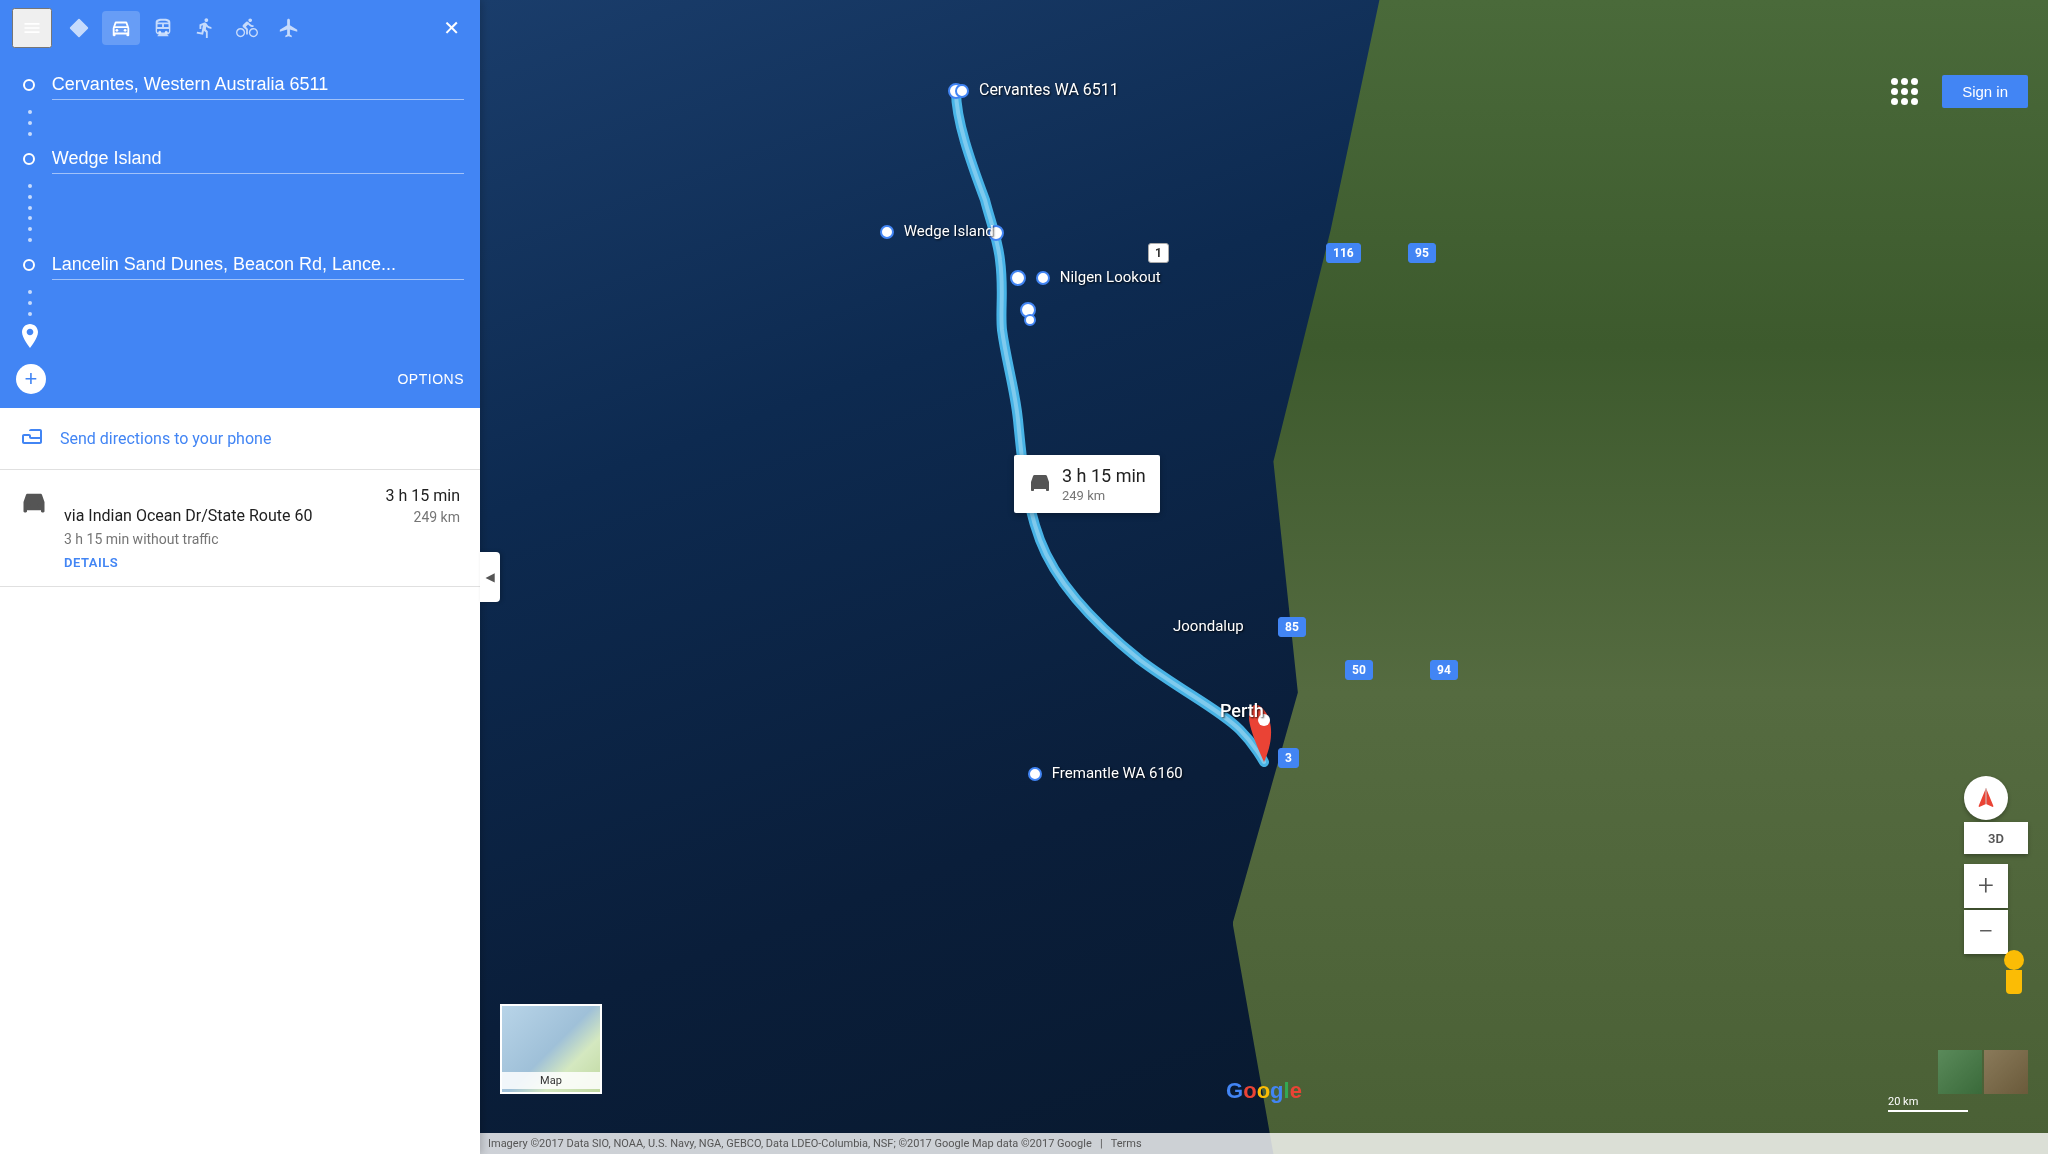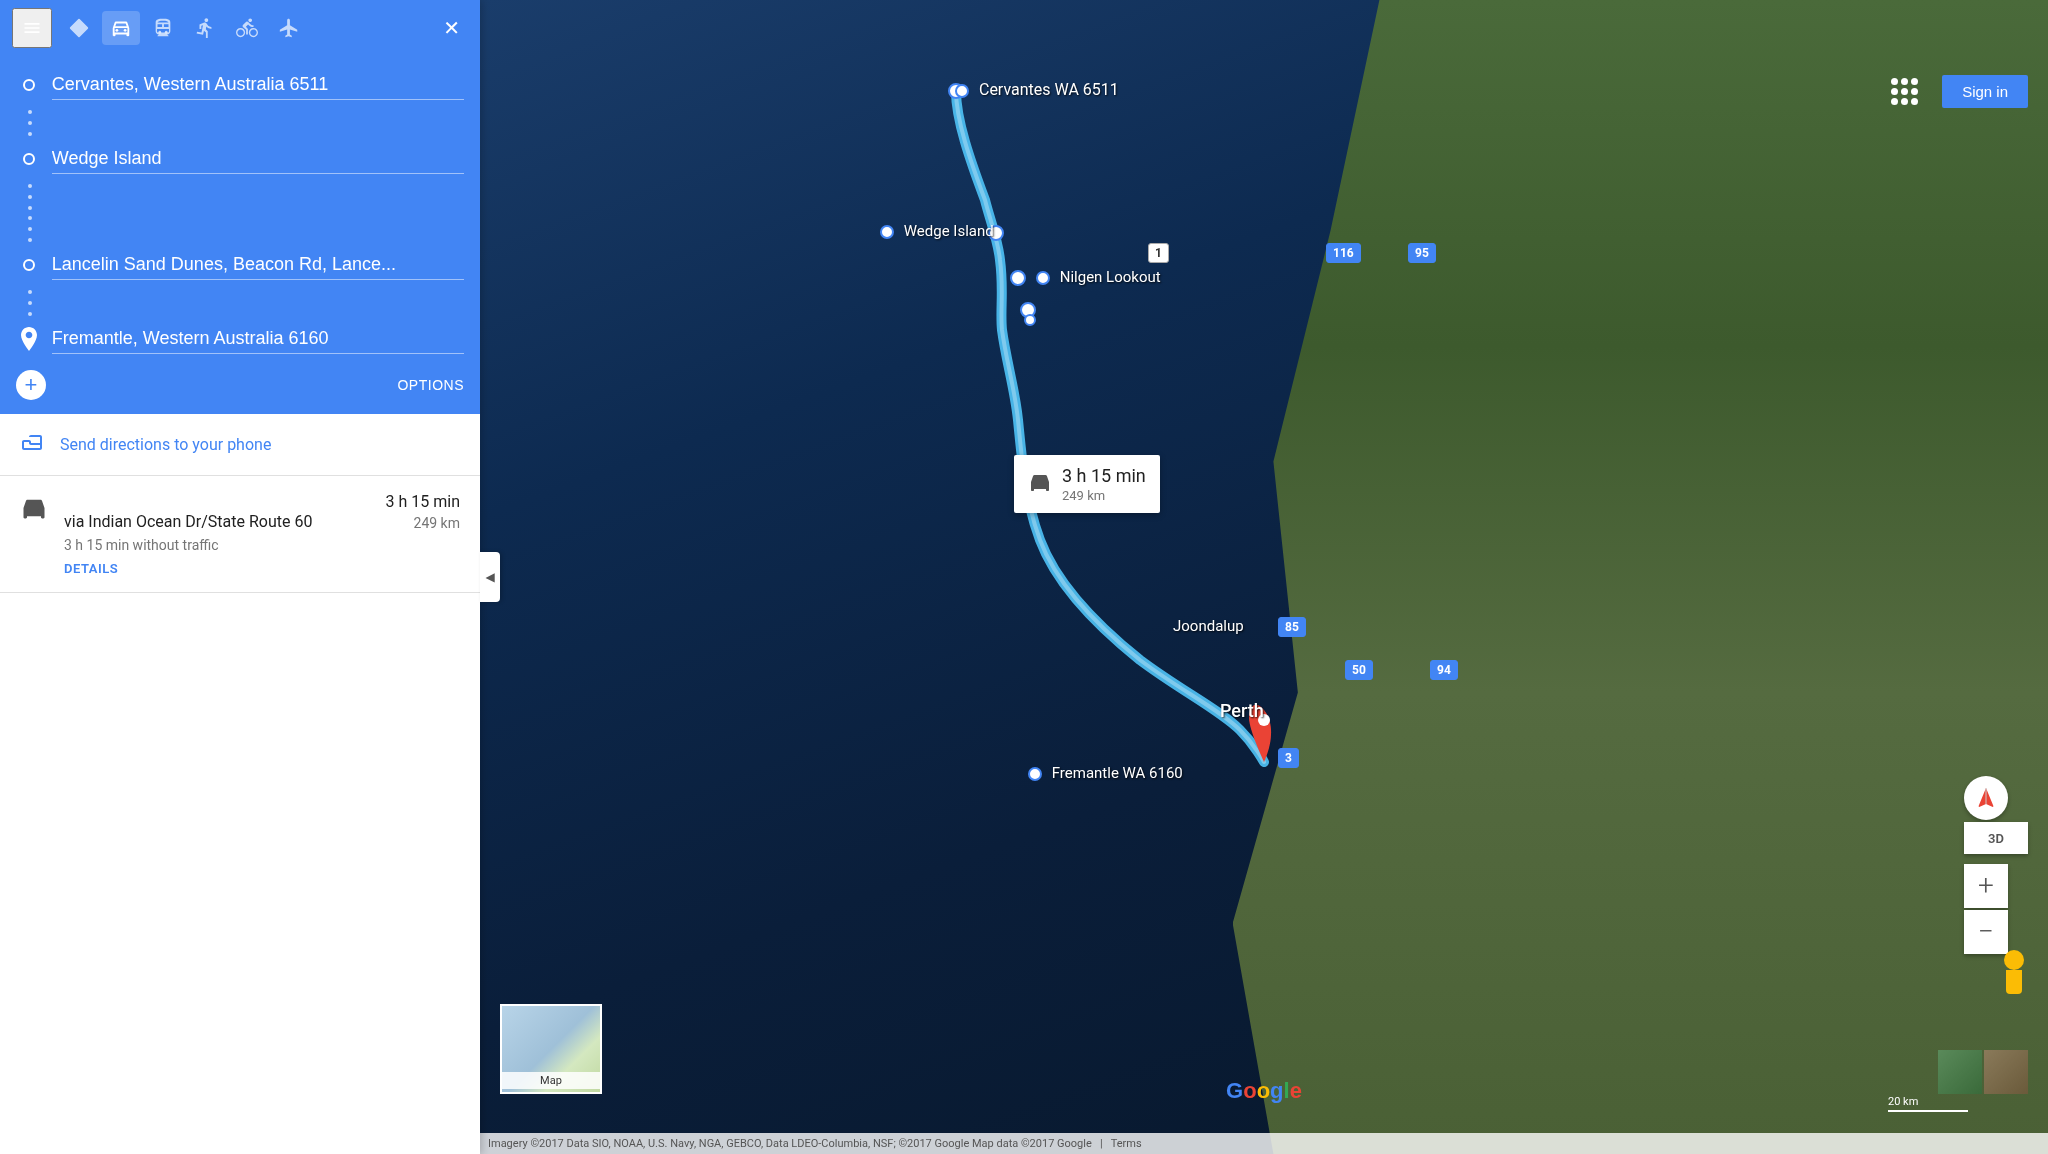--- a/index.html
+++ b/index.html
@@ -519,21 +519,20 @@
           <div class="dot-small"></div>
           <div class="dot-small"></div>
         </div>
 
         <div class="waypoint-row">
           <div class="waypoint-icon">
             <svg width="18" height="24" viewBox="0 0 24 36" fill="white">
               <path d="M12 0C5.4 0 0 5.4 0 12c0 9 12 24 12 24s12-15 12-24C24 5.4 18.6 0 12 0zm0 17c-2.8 0-5-2.2-5-5s2.2-5 5-5 5 2.2 5 5-2.2 5-5 5z"></path>
             </svg>
           </div>
-          <input class="waypoint-input" type="text" value="Fremantle, Western Australia 6160" style="">
         </div>
 
         <div class="actions-bar">
           <button class="add-btn">
             <span>+</span>
           </button>
           <button class="options-btn">
             <span>OPTIONS</span>
           </button>
         </div>

